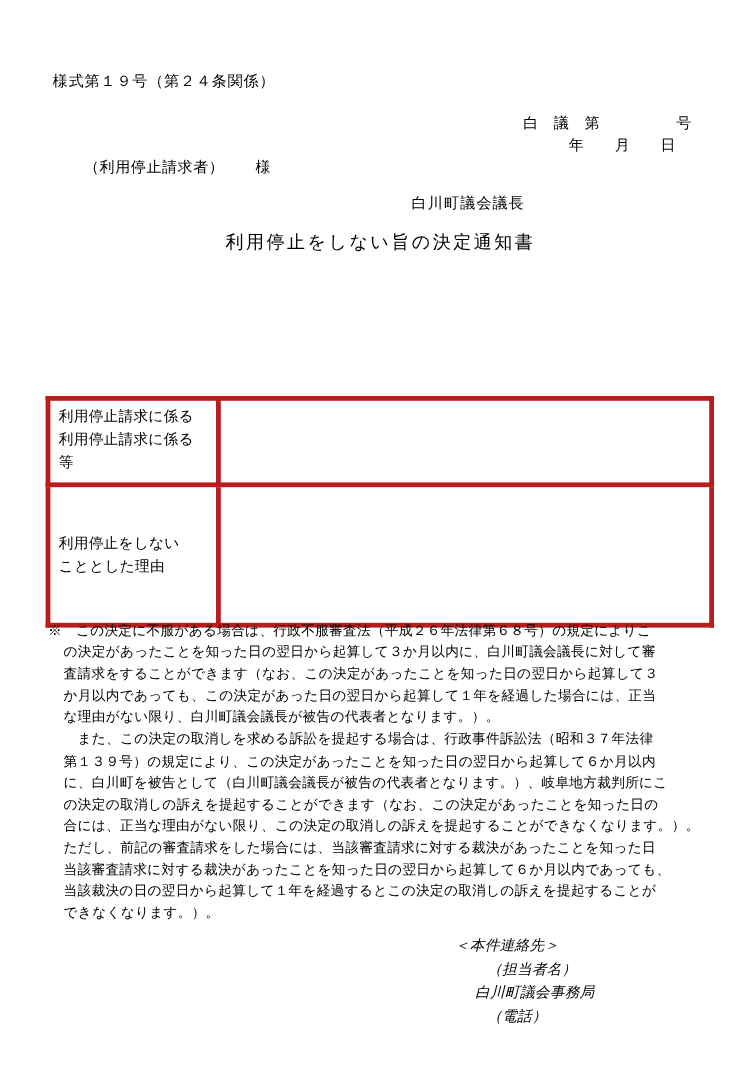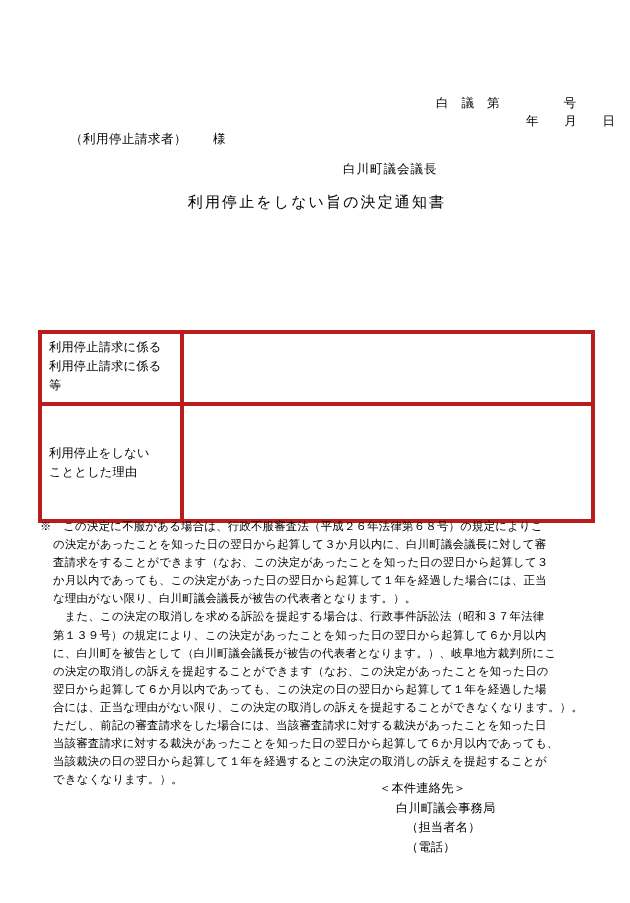--- a/index.html
+++ b/index.html
@@ -41,21 +41,21 @@
   }
   .docnum {
     position: absolute;
     left: 398px;
     top: 95px;
     font-size: 12.5px;
     letter-spacing: 0.02em;
   }
   .docdate {
     position: absolute;
-    left: 488px;
+    left: 436px;
     top: 113px;
     font-size: 12.5px;
     letter-spacing: 0.02em;
   }
   .addressee {
     position: absolute;
     left: 32px;
     top: 131px;
     font-size: 12.5px;
     letter-spacing: 0.04em;
@@ -148,32 +148,34 @@
     top: 779px;
     width: 558px;
     font-size: 12.2px;
     line-height: 19.5px;
     letter-spacing: 0.02em;
   }
   .contact .cline {
     display: block;
     white-space: pre;
     text-align: left;
+    font-style: italic;
   }
   .contact .c0 { padding-left: 341px; }
   .contact .c1 { padding-left: 358px; }
   .contact .c2 { padding-left: 368px; }
   .contact .c3 { padding-left: 368px; }
 </style>
 </head>
 <body>
 
 <div class="page">
   <div class="sheet">
 
+    <div class="form-no jp">様式第１９号（第２４条関係）</div>
 
     <div class="docnum jp">白　議　第　　　　　号</div>
     <div class="docdate jp">年　　月　　日</div>
 
     <div class="addressee jp">（利用停止請求者）　　様</div>
 
     <div class="issuer jp">白川町議会議長</div>
 
     <div class="title jp">利用停止をしない旨の決定通知書</div>
 
@@ -201,29 +203,28 @@
     <div class="notes">
       <span class="nl jp">※　この決定に不服がある場合は、行政不服審査法（平成２６年法律第６８号）の規定によりこ</span>
       <span class="nl ind jp">の決定があったことを知った日の翌日から起算して３か月以内に、白川町議会議長に対して審</span>
       <span class="nl ind jp">査請求をすることができます（なお、この決定があったことを知った日の翌日から起算して３</span>
       <span class="nl ind jp">か月以内であっても、この決定があった日の翌日から起算して１年を経過した場合には、正当</span>
       <span class="nl ind jp">な理由がない限り、白川町議会議長が被告の代表者となります。）。</span>
       <span class="nl ind jp">　また、この決定の取消しを求める訴訟を提起する場合は、行政事件訴訟法（昭和３７年法律</span>
       <span class="nl ind jp">第１３９号）の規定により、この決定があったことを知った日の翌日から起算して６か月以内</span>
       <span class="nl ind jp">に、白川町を被告として（白川町議会議長が被告の代表者となります。）、岐阜地方裁判所にこ</span>
       <span class="nl ind jp">の決定の取消しの訴えを提起することができます（なお、この決定があったことを知った日の</span>
-      <span class="nl ind jp">翌日から起算して６か月以内であっても、この決定の日の翌日から起算して１年を経過した場</span>
       <span class="nl ind jp">合には、正当な理由がない限り、この決定の取消しの訴えを提起することができなくなります。）。</span>
       <span class="nl ind jp">ただし、前記の審査請求をした場合には、当該審査請求に対する裁決があったことを知った日</span>
       <span class="nl ind jp">当該審査請求に対する裁決があったことを知った日の翌日から起算して６か月以内であっても、</span>
       <span class="nl ind jp">当該裁決の日の翌日から起算して１年を経過するとこの決定の取消しの訴えを提起することが</span>
       <span class="nl ind jp">できなくなります。）。</span>
     </div>
 
     <div class="contact">
       <span class="cline c0 jp">＜本件連絡先＞</span>
+      <span class="cline c2 jp">（担当者名）</span>
       <span class="cline c1 jp">白川町議会事務局</span>
-      <span class="cline c2 jp">（担当者名）</span>
       <span class="cline c3 jp">（電話）</span>
     </div>
 
   </div>
 </div>
 
 </body></html>

